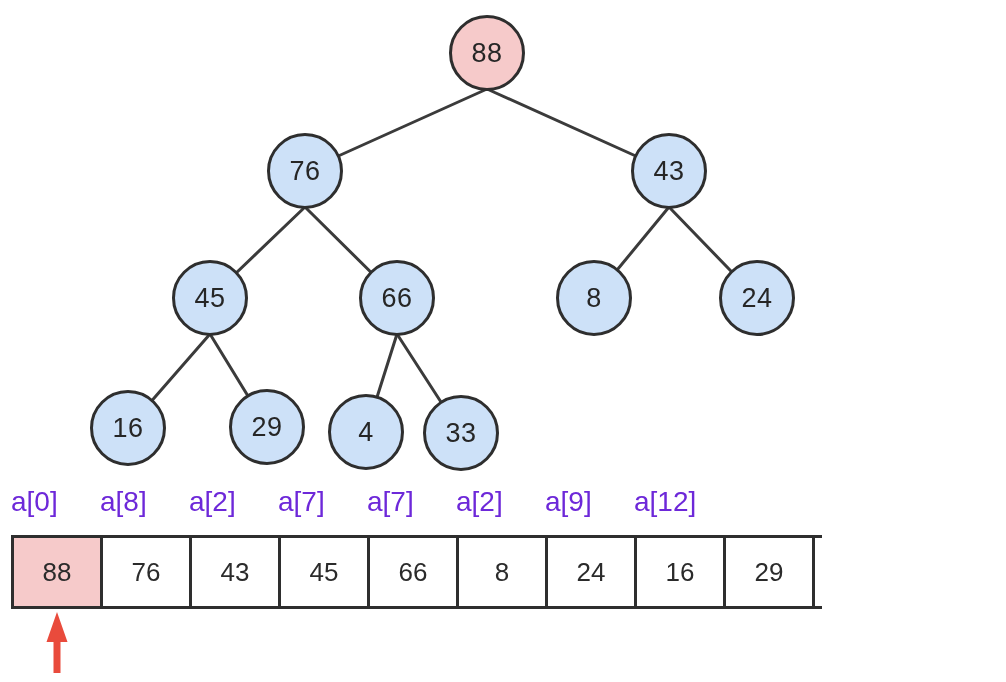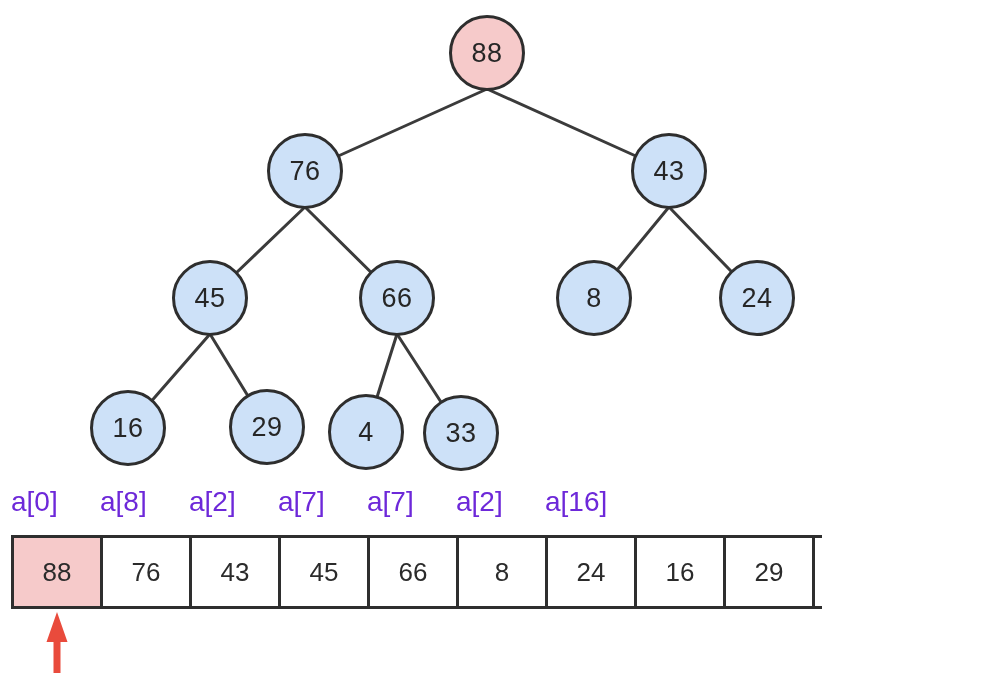--- a/index.html
+++ b/index.html
@@ -111,21 +111,22 @@
   <div class="node" style="left:328px; top:394px;">4</div>
   <div class="node" style="left:423px; top:395px;">33</div>
 
   <div class="labels-row">
     <div class="label">a[0]</div>
     <div class="label">a[8]</div>
     <div class="label">a[2]</div>
     <div class="label">a[7]</div>
     <div class="label">a[7]</div>
     <div class="label">a[2]</div>
-    <div class="label">a[16]</div>
+    <div class="label">a[9]</div>
+    <div class="label">a[12]</div>
   </div>
 
   <div class="cells-row">
     <div class="cell highlight">88</div>
     <div class="cell">76</div>
     <div class="cell">43</div>
     <div class="cell">45</div>
     <div class="cell">66</div>
     <div class="cell">8</div>
     <div class="cell">24</div>

